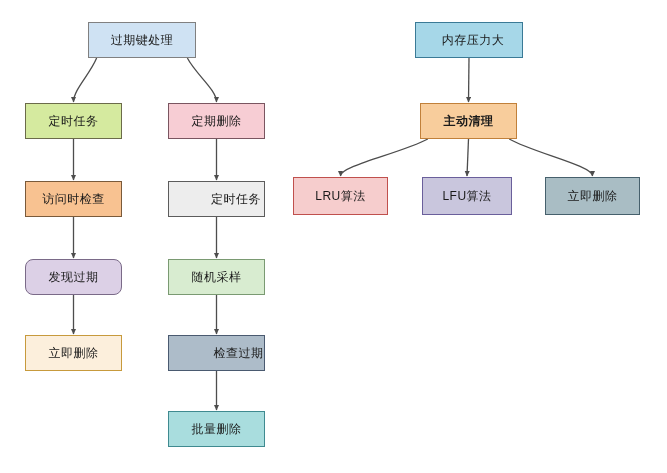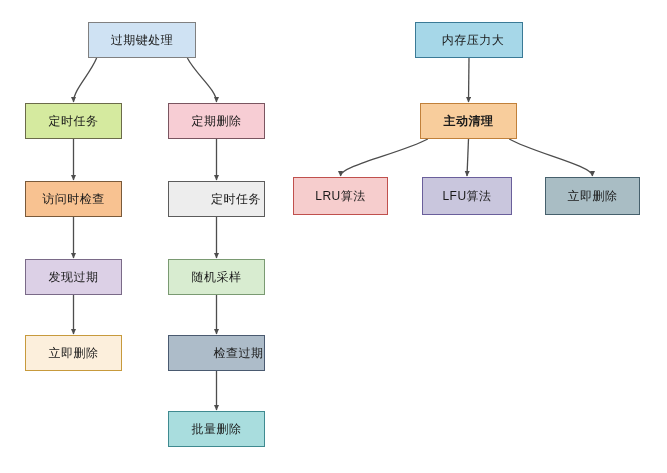--- a/index.html
+++ b/index.html
@@ -81,21 +81,21 @@
       </div>
       <div class="node" style="left: 168px; top: 103px; width: 97px; height: 36px; background: rgb(247, 205, 212); border-color: rgb(122, 85, 96); color: rgb(26, 26, 26);">
         <span class="node-label">定期删除</span>
       </div>
       <div class="node" style="left: 25px; top: 181px; width: 97px; height: 36px; background: rgb(248, 194, 145); border-color: rgb(122, 90, 58); color: rgb(26, 26, 26);">
         <span class="node-label">访问时检查</span>
       </div>
       <div class="node" style="left: 168px; top: 181px; width: 97px; height: 36px; background: rgb(237, 237, 237); border-color: rgb(92, 92, 92); color: rgb(26, 26, 26); padding-left: 39px;">
         <span class="node-label">定时任务</span>
       </div>
-      <div class="node" style="left: 25px; top: 259px; width: 97px; height: 36px; background: rgb(220, 208, 230); border-color: rgb(122, 106, 136); color: rgb(26, 26, 26);">
+      <div class="node" style="left: 25px; top: 259px; width: 97px; height: 36px; background: rgb(220, 208, 230); border-color: rgb(122, 106, 136); color: rgb(26, 26, 26); border-radius: 8px;">
         <span class="node-label">发现过期</span>
       </div>
       <div class="node" style="left: 168px; top: 259px; width: 97px; height: 36px; background: rgb(216, 236, 208); border-color: rgb(122, 154, 114); color: rgb(26, 26, 26);">
         <span class="node-label">随机采样</span>
       </div>
       <div class="node" style="left: 25px; top: 335px; width: 97px; height: 36px; background: rgb(252, 239, 220); border-color: rgb(199, 154, 60); color: rgb(26, 26, 26);">
         <span class="node-label">立即删除</span>
       </div>
       <div class="node" style="left: 168px; top: 335px; width: 97px; height: 36px; background: rgb(173, 188, 201); border-color: rgb(74, 90, 112); color: rgb(26, 26, 26); padding-left: 44px;">
         <span class="node-label">检查过期</span>

